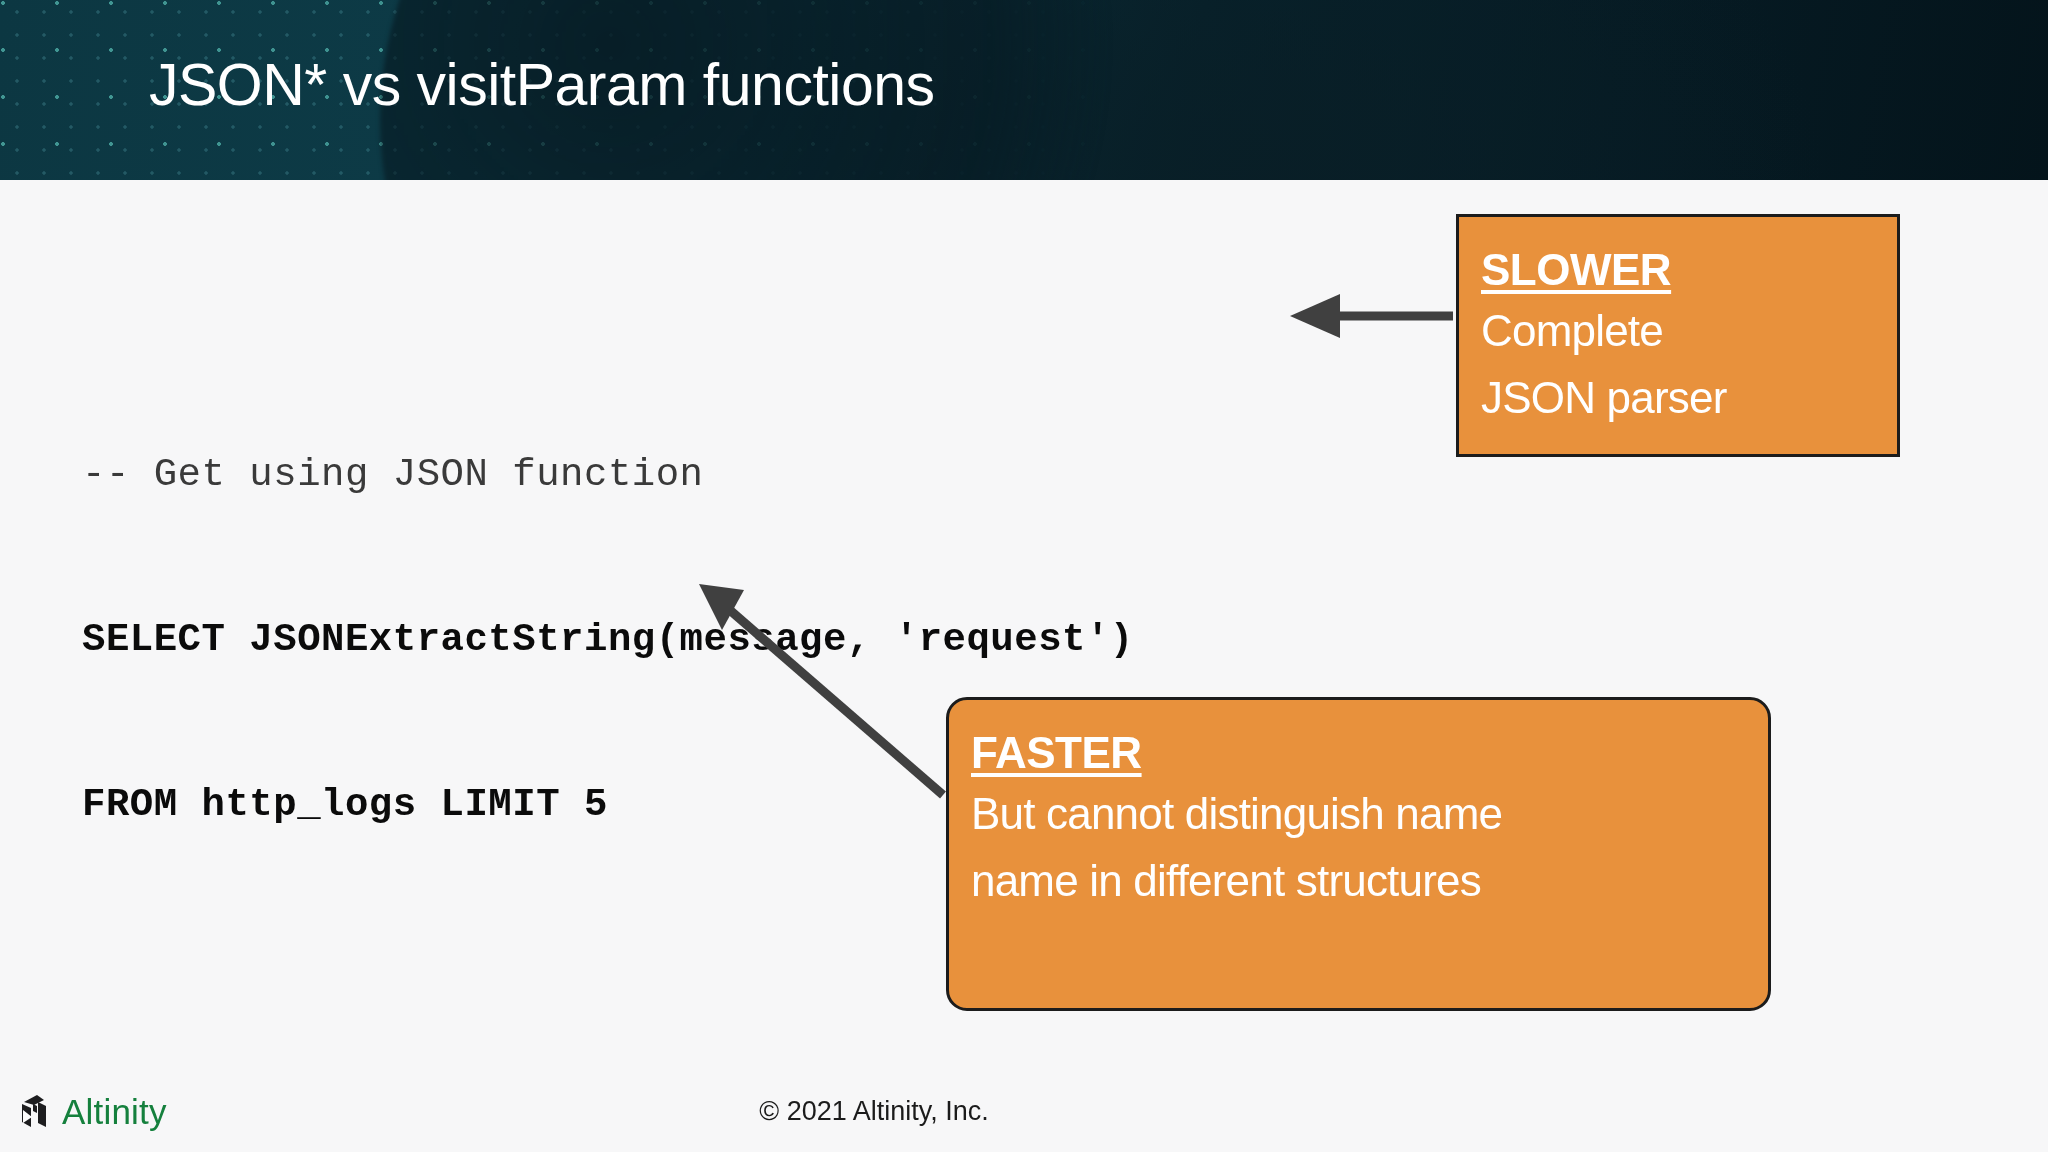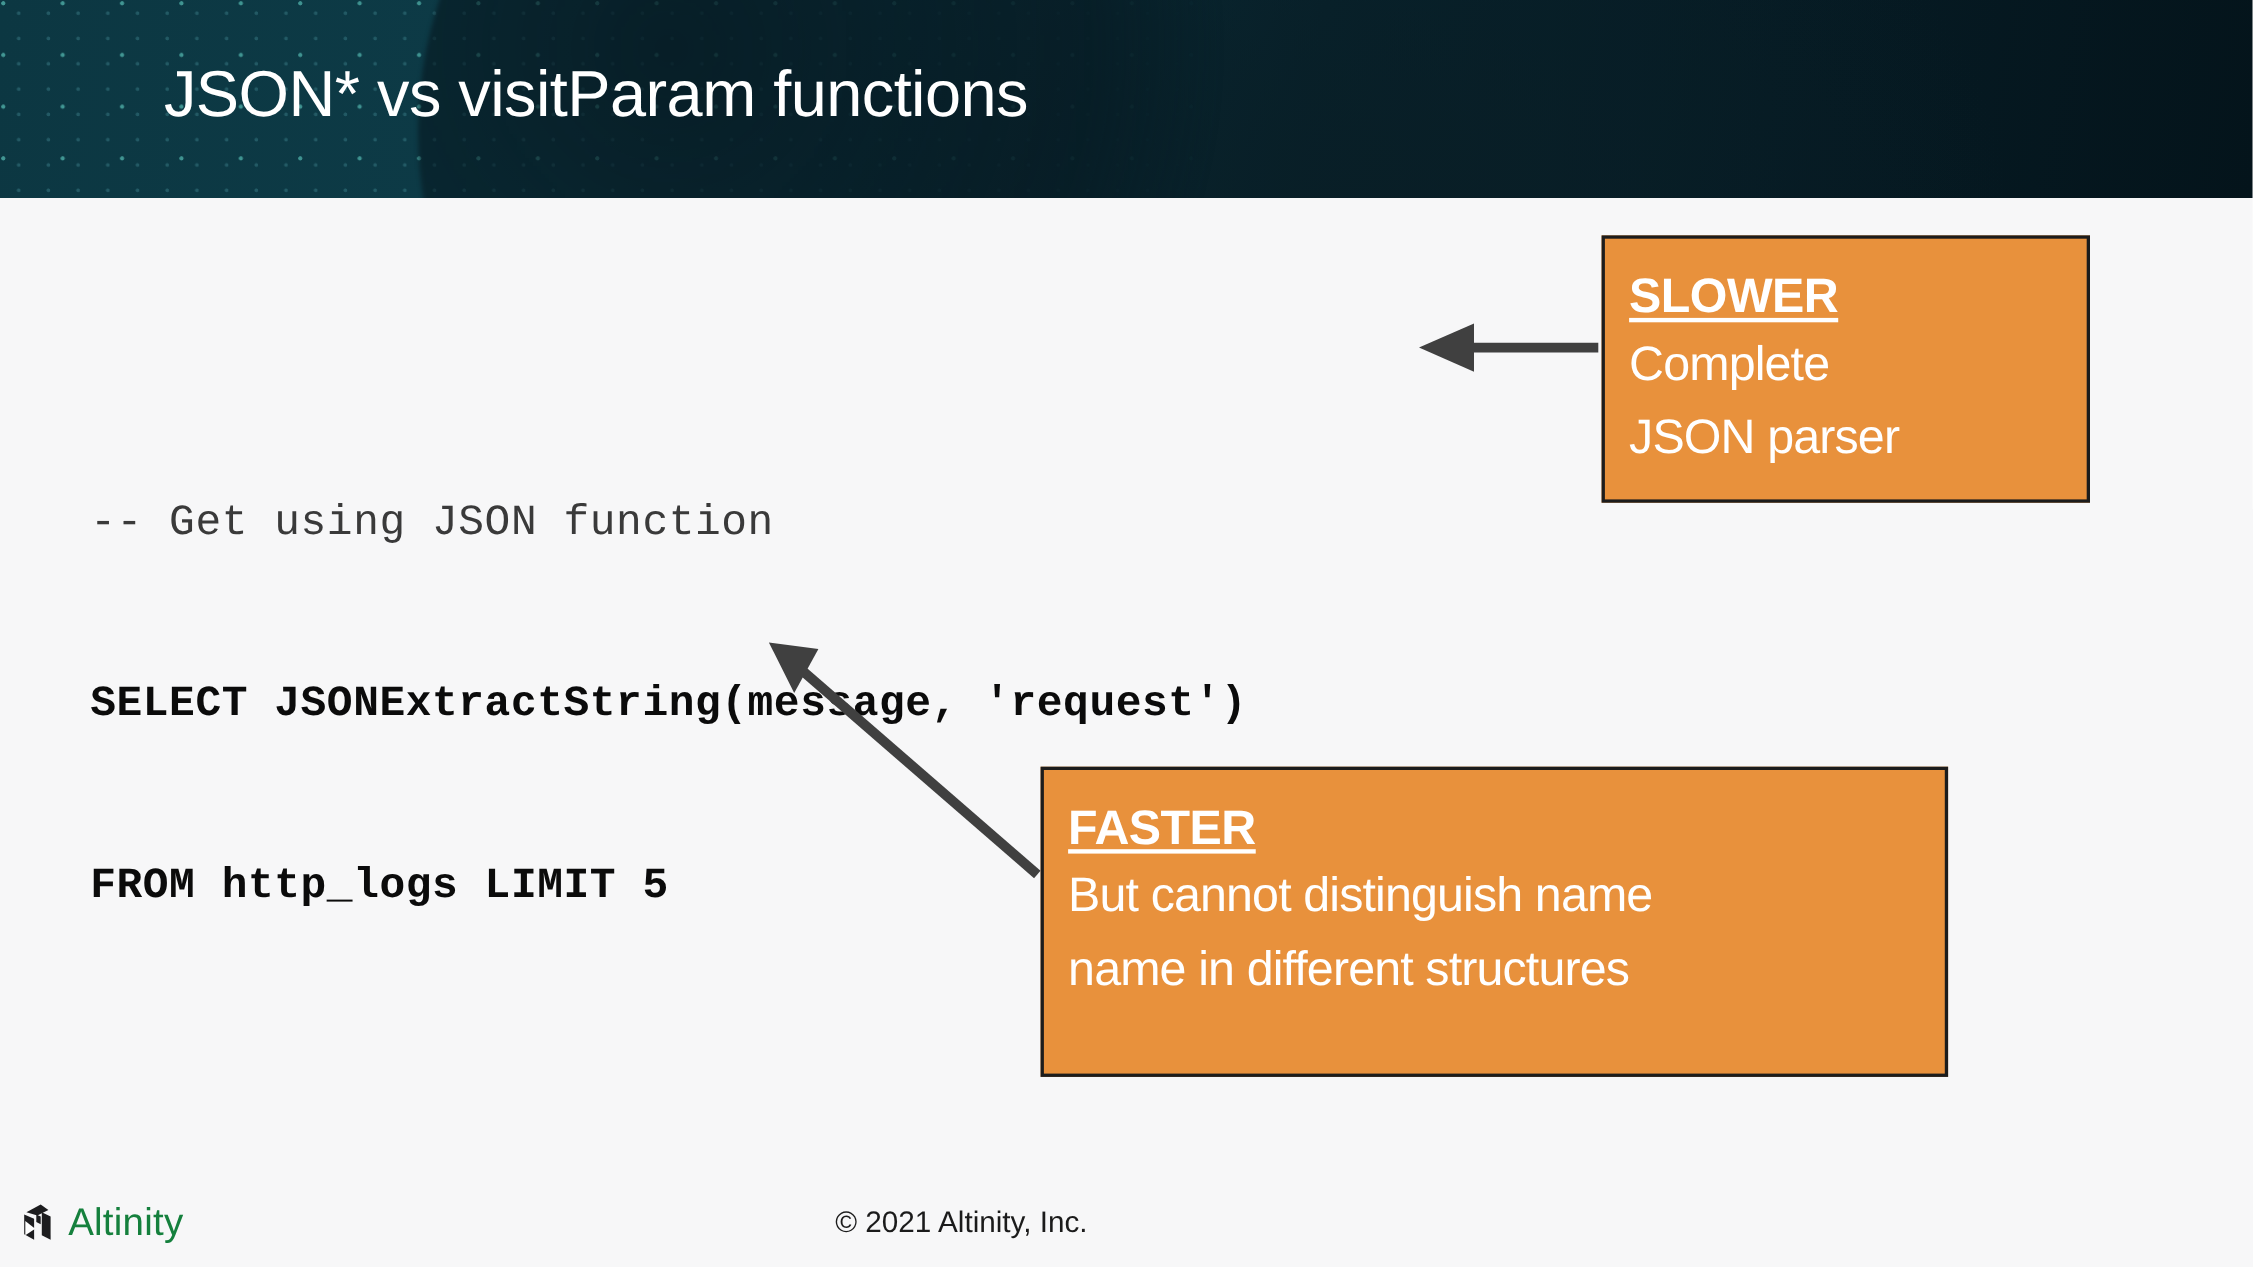--- a/index.html
+++ b/index.html
@@ -105,22 +105,23 @@
     left: 1456px;
     top: 214px;
     width: 444px;
     height: 243px;
     padding: 26px 22px 0 22px;
   }
   .callout-faster {
     left: 946px;
     top: 697px;
     width: 825px;
-    height: 282px;
+    height: 314px;
     padding: 26px 22px 0 22px;
+    border-radius: 21px;
   }
   .callout-head {
     font-weight: bold;
     font-size: 44px;
     line-height: 54px;
     text-decoration: underline;
     text-decoration-thickness: 4px;
     text-underline-offset: 5px;
     letter-spacing: -0.5px;
   }

